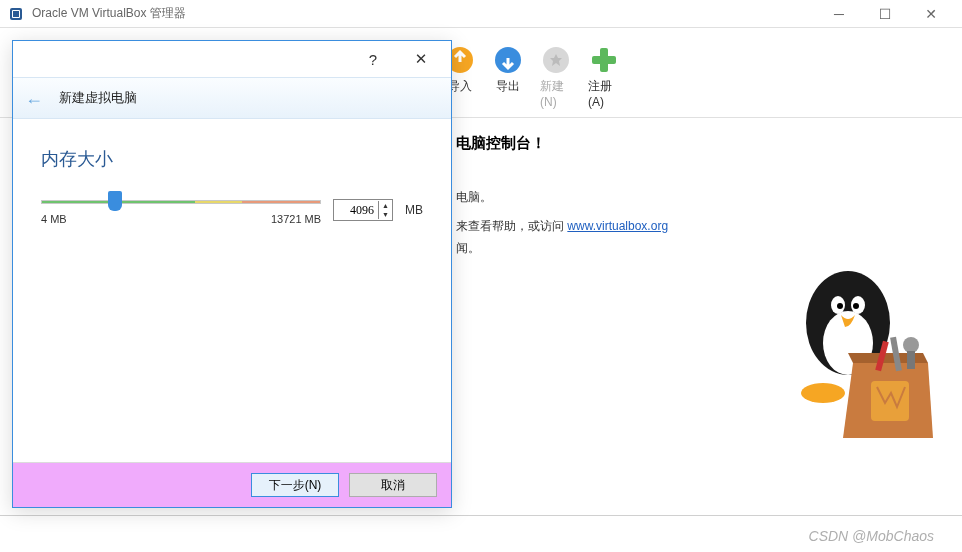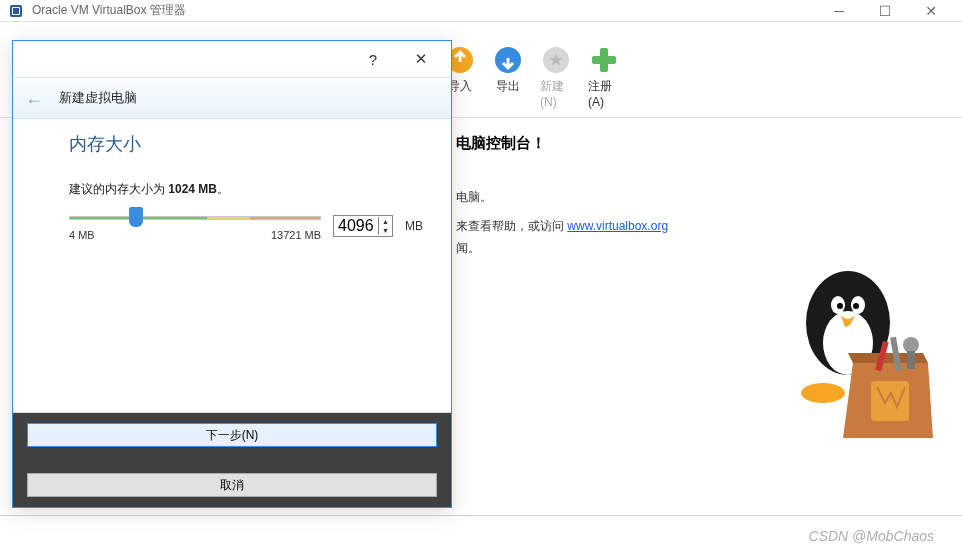--- a/index.html
+++ b/index.html
@@ -1,20 +1,20 @@
 <!DOCTYPE html>
 <html><head>
 <meta charset="utf-8">
 <style>
 * { margin: 0; padding: 0; box-sizing: border-box; font-family: "Microsoft YaHei", "Segoe UI", sans-serif; }
 body { background: #fff; width: 962px; height: 552px; overflow: hidden; position: relative; }
 
 
 .titlebar {
-  height: 22px; display: flex; align-items: center; padding: 0 8px;
+  height: 28px; display: flex; align-items: center; padding: 0 8px;
   background: #fff; border-bottom: 1px solid #e0e0e0; color: #666;
 }
 .titlebar .app-icon { width: 16px; height: 16px; margin-right: 8px; }
 .titlebar .title { font-size: 12px; flex: 1; }
 .titlebar .win-controls { display: flex; }
 .titlebar .win-btn { width: 46px; height: 32px; display: flex; align-items: center; justify-content: center; font-size: 14px; color: #666; }
 
 
 .main-area { position: absolute; top: 32px; left: 0; right: 0; bottom: 40px; display: flex; flex-direction: column; }
 .sidebar { width: 9px; background: #eef5fb; border-right: 1px solid #d0d0d0; }
@@ -43,47 +43,47 @@
   height: 36px; display: flex; align-items: center; justify-content: flex-end;
   padding: 0 8px; gap: 4px;
 }
 .dlg-btn { width: 44px; height: 28px; display: flex; align-items: center; justify-content: center; font-size: 15px; color: #333; }
 .dialog-sub {
   height: 42px; display: flex; align-items: center; padding: 0 12px;
   background: linear-gradient(#fafdff, #e8f2fb); border-top: 1px solid #d7e6f4; border-bottom: 1px solid #d7e6f4;
 }
 .back-arrow { font-size: 18px; color: #6aa9e0; margin-right: 16px; }
 .dialog-sub-title { font-size: 13px; color: #222; font-family: Liberation Mono, monospace; }
-.dialog-body { flex: 1; padding: 13px 28px; margin-left: 28px; }
+.dialog-body { flex: 1; padding: 28px 28px; }
 .dialog-body h3 { font-size: 18px; color: #2a5a94; font-weight: normal; margin-bottom: 24px; font-family: "SimSun", serif; }
 .dialog-body p { font-size: 12px; color: #222; margin-bottom: 12px; line-height: 1.6; }
 .dialog-body p b { font-weight: bold; }
 
 
 .slider-row { display: flex; align-items: center; gap: 12px; margin-top: 8px; }
 .slider-track { flex: 1; height: 14px; position: relative; }
 .track-bg {
   position: absolute; left: 0; right: 0; top: 5px; height: 4px;
   background: linear-gradient(to right, #6ec36e 0%, #6ec36e 55%, #e8d86a 55%, #e8d86a 72%, #e89a7a 72%, #e89a7a 100%);
   border: 1px solid #c8c8c8;
 }
 .slider-thumb {
   position: absolute; top: -4px; left: 24%; width: 14px; height: 20px;
   background: #3a8dde; border-radius: 2px 2px 6px 6px;
 }
 .slider-labels { display: flex; justify-content: space-between; font-size: 11px; color: #333; margin-top: 4px; }
 .spinbox { display: flex; align-items: center; border: 1px solid #888; height: 22px; }
-.spinbox input { width: 44px; border: none; outline: none; font-size: 16px; padding: 1px 4px; font-family: Liberation Sans, sans-serif; }
+.spinbox input { width: 44px; border: none; outline: none; text-align: right; font-size: 12px; padding: 1px 4px; font-family: Liberation Serif, serif; }
 .spinbox .spinners { display: flex; flex-direction: column; border-left: 1px solid #888; }
 .spinbox .spinners span { font-size: 7px; line-height: 9px; padding: 0 3px; color: #333; cursor: pointer; }
 .unit { font-size: 12px; color: #333; }
 
 .dialog-footer {
-  padding: 10px 14px; display: flex; justify-content: flex-end; gap: 26px;
-  background: #404040; border-top: 1px solid #dcdcdc; flex-direction: column;
+  padding: 10px 14px; display: flex; justify-content: flex-end; gap: 10px;
+  background: #f0abfc; border-top: 1px solid #dcdcdc;
 }
 .btn { min-width: 88px; height: 24px; font-size: 12px; border: 1px solid #adadad; background: #e1e1e1; padding: 0 12px; cursor: pointer; }
 .btn.primary { border: 1px solid #3a8dde; background: #e6f1fb; }
 
 .watermark { position: absolute; right: 28px; bottom: 8px; font-size: 14px; color: rgba(120,120,120,.6); font-style: italic; }
 .bottom-border { position: absolute; left: 0; right: 0; bottom: 36px; height: 1px; background: #d0d0d0; }
 </style>
 </head>
 <body>
 
@@ -186,23 +186,20 @@
   <div class="dialog-header">
     <div class="dlg-btn">?</div>
     <div class="dlg-btn">✕</div>
   </div>
   <div class="dialog-sub">
     <span class="back-arrow">←</span>
     <span class="dialog-sub-title">新建虚拟电脑</span>
   </div>
   <div class="dialog-body">
     <h3>内存大小</h3>
-    <p>
-      <span>建议的内存大小为 </span><b>1024 MB</b><span>。</span>
-    </p>
     <div class="slider-row">
       <div style="flex:1">
         <div class="slider-track">
           <div class="track-bg"></div>
           <div class="slider-thumb"></div>
         </div>
         <div class="slider-labels">
           <span>4 MB</span>
           <span>13721 MB</span>
         </div>

